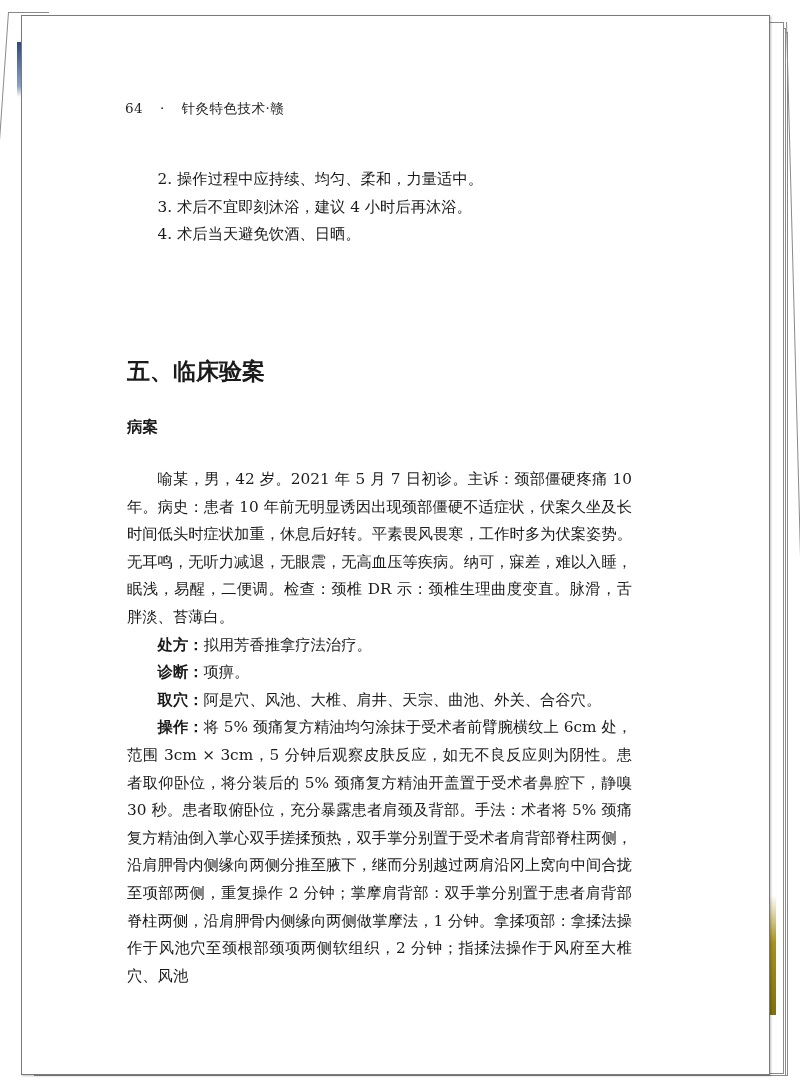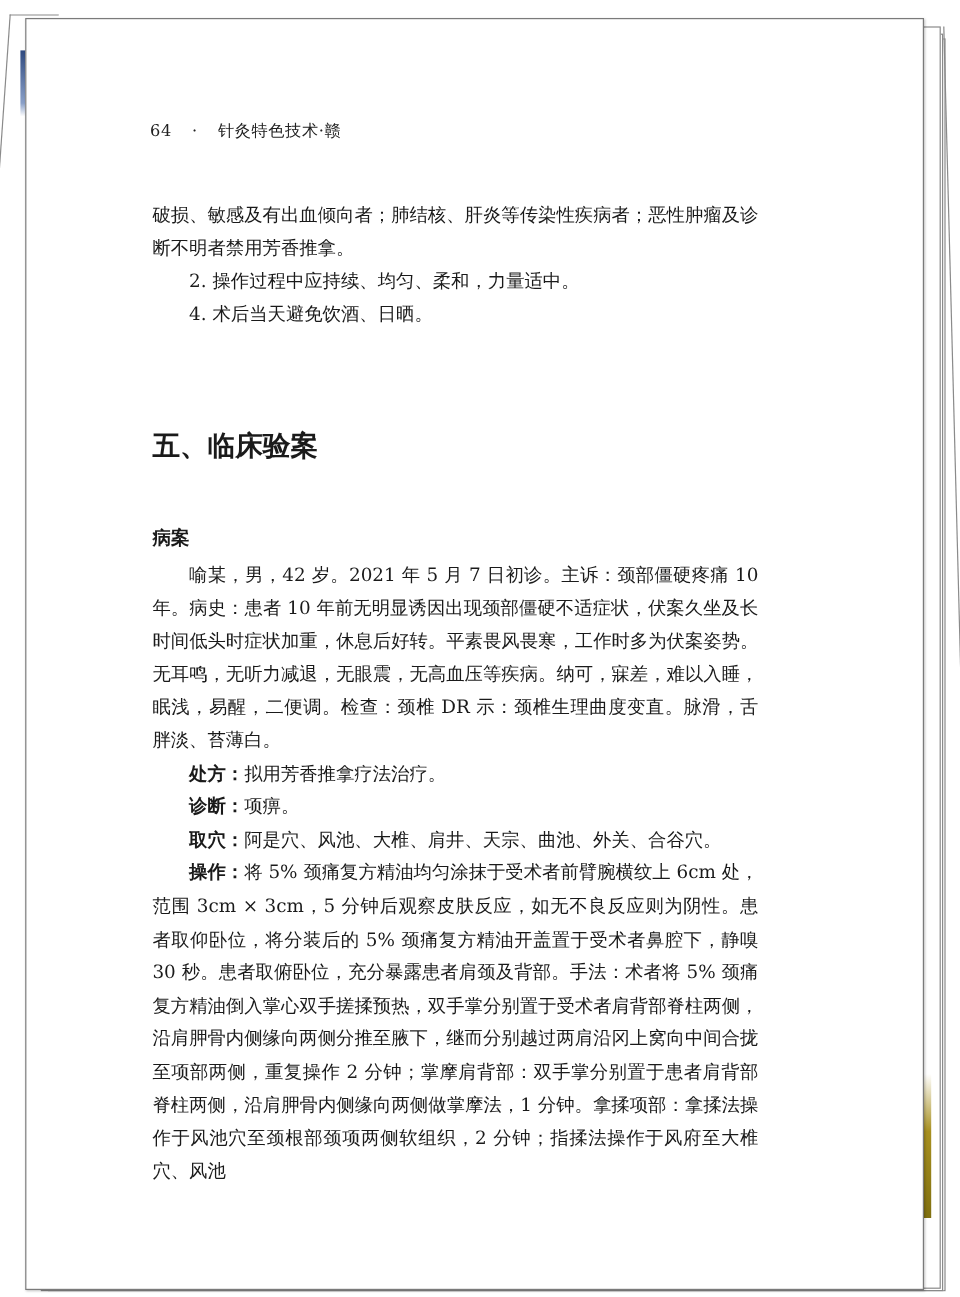--- a/index.html
+++ b/index.html
@@ -66,28 +66,28 @@
 
   <div class="running-head">
     <span>64</span>
     <span style="margin:0 12px;">·</span>
     <span>针灸特色技术·赣</span>
   </div>
 
   <div class="content">
 
     <div class="blk" style="top:0;">
-      <p class="p">破损、敏感及有出血倾向者；肺结核、肝炎等传染性疾病者；恶性肿瘤及诊断不明者禁用芳香推拿。</p>
       <p class="p indent">2. 操作过程中应持续、均匀、柔和，力量适中。</p>
+      <p class="p indent">3. 术后不宜即刻沐浴，建议 4 小时后再沐浴。</p>
       <p class="p indent">4. 术后当天避免饮酒、日晒。</p>
     </div>
 
     <h2 class="h2" style="top:190px;">五、临床验案</h2>
 
-    <h3 class="h3" style="top:272px;">病案</h3>
+    <h3 class="h3" style="top:251px;">病案</h3>
 
     <div class="blk" style="top:300px;">
       <p class="p indent">喻某，男，42 岁。2021 年 5 月 7 日初诊。主诉：颈部僵硬疼痛 10 年。病史：患者 10 年前无明显诱因出现颈部僵硬不适症状，伏案久坐及长时间低头时症状加重，休息后好转。平素畏风畏寒，工作时多为伏案姿势。无耳鸣，无听力减退，无眼震，无高血压等疾病。纳可，寐差，难以入睡，眠浅，易醒，二便调。检查：颈椎 DR 示：颈椎生理曲度变直。脉滑，舌胖淡、苔薄白。</p>
 
       <p class="p indent">
         <span class="lbl">处方：</span><span>拟用芳香推拿疗法治疗。</span>
       </p>
       <p class="p indent">
         <span class="lbl">诊断：</span><span>项痹。</span>
       </p>

